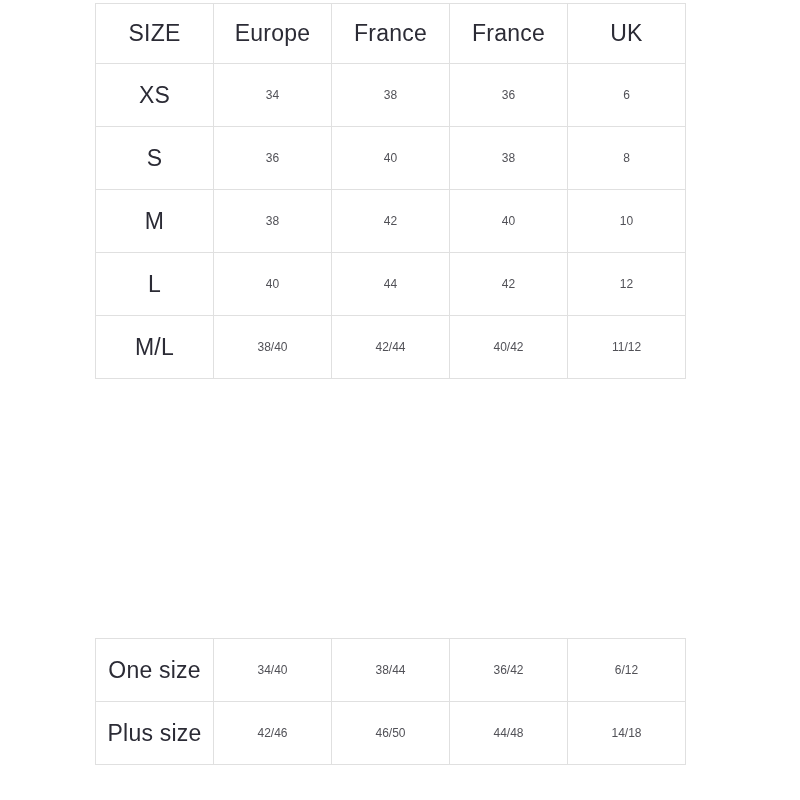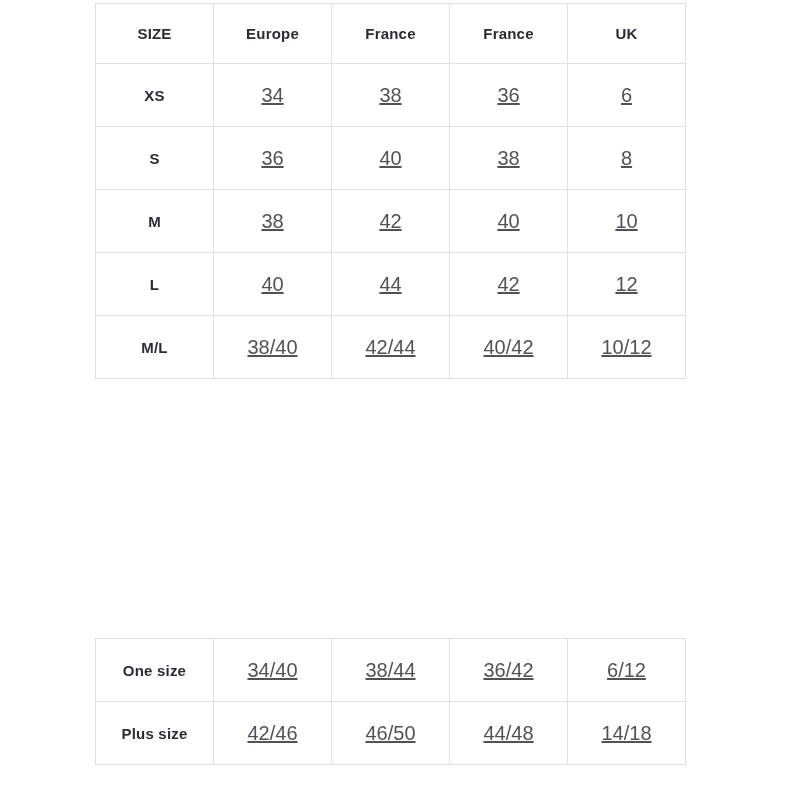--- a/index.html
+++ b/index.html
@@ -37,29 +37,28 @@
     text-align:center;
     vertical-align:middle;
     padding:0;
     width:117px;
     background:#ffffff;
   }
   .size-table thead tr{ height:60px; }
   .size-table tbody tr{ height:63px; }
   .size-table th{
     color:var(--header-text);
-    font-weight:700;
-    font-size:15px;
+    font-weight:400;
+    font-size:23px;
     letter-spacing:0.2px;
   }
   .size-table td{
     color:var(--cell-text);
     font-weight:400;
-    font-size:20px;
-    text-decoration:underline;
+    font-size:12px;
   }
 </style>
 </head>
 <body>
 
 <div class="page">
 
   <table class="size-table main">
     <thead>
       <tr>
@@ -97,21 +96,21 @@
         <td>40</td>
         <td>44</td>
         <td>42</td>
         <td>12</td>
       </tr>
       <tr>
         <th>M/L</th>
         <td>38/40</td>
         <td>42/44</td>
         <td>40/42</td>
-        <td>10/12</td>
+        <td>11/12</td>
       </tr>
     </tbody>
   </table>
 
   <table class="size-table secondary">
     <tbody>
       <tr>
         <th>One size</th>
         <td>34/40</td>
         <td>38/44</td>

